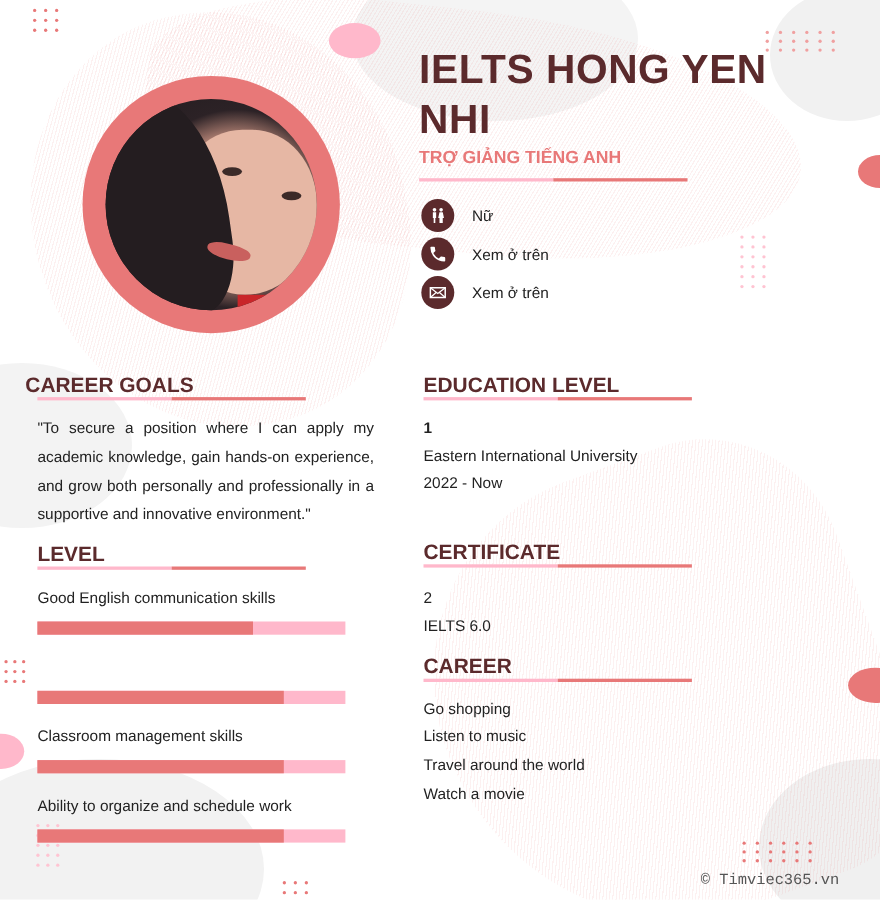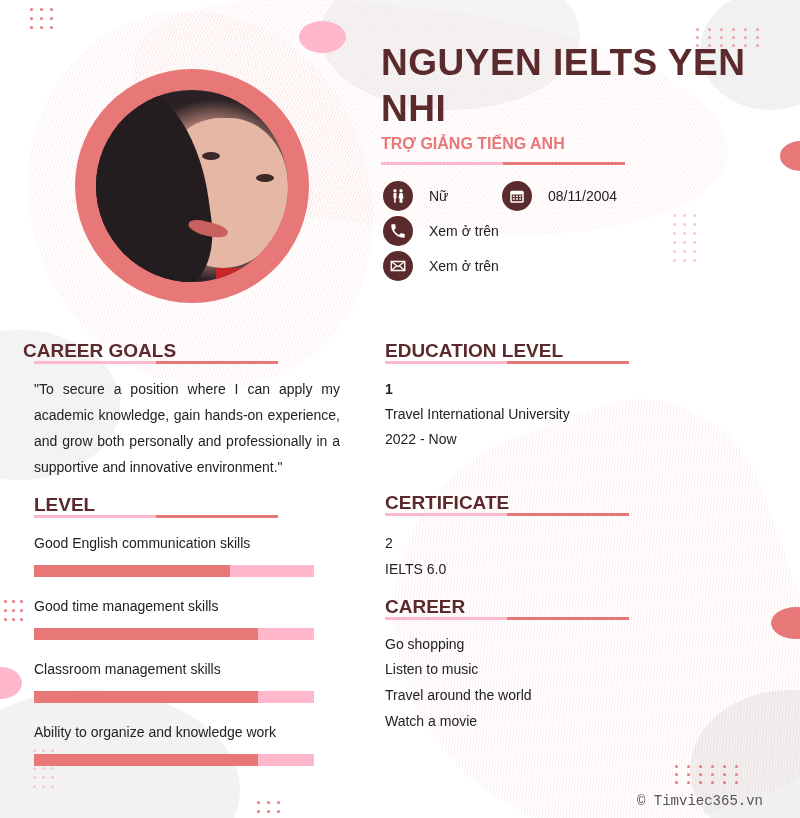--- a/index.html
+++ b/index.html
@@ -176,53 +176,38 @@
   <div class="avatar-ring"></div>
   <div class="avatar">
     <div class="face"></div>
     <div class="hair"></div>
     <div class="eye" style="left:106px; top:62px;"></div>
     <div class="eye" style="left:160px; top:84px;"></div>
     <div class="lip"></div>
     <div class="shirt"></div>
   </div>
 
-  <div class="name">NGUYEN IELTS YEN NHI</div>
+  <div class="name">IELTS HONG YEN NHI</div>
   <div class="job">TRỢ GIẢNG TIẾNG ANH</div>
   <div class="underline" style="left:381px; top:162px; width:244px;">
       <span class="a"></span>
       <span class="b"></span>
     </div>
 
   <div class="info-row" style="left:383px; top:181px;">
     <span class="info-icon">
       <svg viewBox="0 0 24 24">
           <circle cx="8" cy="5" r="2.2"></circle>
           <circle cx="16" cy="5" r="2.2"></circle>
           <path d="M6 8h4v7H9v6H7v-6H6z"></path>
           <path d="M14 8h4l1.5 7H18v6h-4v-6h-1.5z"></path>
         </svg>
     </span>
     <span>Nữ</span>
   </div>
-  <div class="info-row" style="left:502px; top:181px;">
-    <span class="info-icon">
-      <svg viewBox="0 0 24 24">
-          <rect x="3" y="5" width="18" height="16" rx="2"></rect>
-          <rect x="5" y="10" width="14" height="9" fill="#5b2a2c"></rect>
-          <rect x="6.5" y="11.5" width="2.5" height="2"></rect>
-          <rect x="10.7" y="11.5" width="2.5" height="2"></rect>
-          <rect x="15" y="11.5" width="2.5" height="2"></rect>
-          <rect x="6.5" y="15" width="2.5" height="2"></rect>
-          <rect x="10.7" y="15" width="2.5" height="2"></rect>
-          <rect x="15" y="15" width="2.5" height="2"></rect>
-        </svg>
-    </span>
-    <span>08/11/2004</span>
-  </div>
   <div class="info-row" style="left:383px; top:216px;">
     <span class="info-icon">
       <svg viewBox="0 0 24 24">
           <path d="M6.6 10.8a15 15 0 006.6 6.6l2.2-2.2c.3-.3.7-.4 1-.2 1.1.4 2.3.6 3.6.6.6 0 1 .4 1 1V20c0 .6-.4 1-1 1A17 17 0 013 4c0-.6.4-1 1-1h3.5c.6 0 1 .4 1 1 0 1.3.2 2.5.6 3.6.1.3 0 .7-.2 1z"></path>
         </svg>
     </span>
     <span>Xem ở trên</span>
   </div>
   <div class="info-row" style="left:383px; top:251px;">
     <span class="info-icon">
@@ -244,40 +229,39 @@
   <div class="sec-title" style="left:34px; top:494px;">LEVEL</div>
   <div class="underline" style="left:34px; top:515px; width:244px;">
       <span class="a"></span>
       <span class="b"></span>
     </div>
 
   <div class="skill-label" style="top:535px;">Good English communication skills</div>
   <div class="bar" style="top:565px;">
       <div class="fill" style="width:70%"></div>
     </div>
-  <div class="skill-label" style="top:598px;">Good time management skills</div>
   <div class="bar" style="top:628px;">
       <div class="fill" style="width:80%"></div>
     </div>
   <div class="skill-label" style="top:661px;">Classroom management skills</div>
   <div class="bar" style="top:691px;">
       <div class="fill" style="width:80%"></div>
     </div>
-  <div class="skill-label" style="top:724px;">Ability to organize and knowledge work</div>
+  <div class="skill-label" style="top:724px;">Ability to organize and schedule work</div>
   <div class="bar" style="top:754px;">
       <div class="fill" style="width:80%"></div>
     </div>
 
   <div class="sec-title" style="left:385px; top:340px;">EDUCATION LEVEL</div>
   <div class="underline" style="left:385px; top:361px; width:244px;">
       <span class="a"></span>
       <span class="b"></span>
     </div>
   <div class="text" style="left:385px; top:381px; font-weight:bold;">1</div>
-  <div class="text" style="left:385px; top:406px;">Travel International University</div>
+  <div class="text" style="left:385px; top:406px;">Eastern International University</div>
   <div class="text" style="left:385px; top:431px;">2022 - Now</div>
 
   <div class="sec-title" style="left:385px; top:492px;">CERTIFICATE</div>
   <div class="underline" style="left:385px; top:513px; width:244px;">
       <span class="a"></span>
       <span class="b"></span>
     </div>
   <div class="text" style="left:385px; top:535px;">2</div>
   <div class="text" style="left:385px; top:561px;">IELTS 6.0</div>
 

